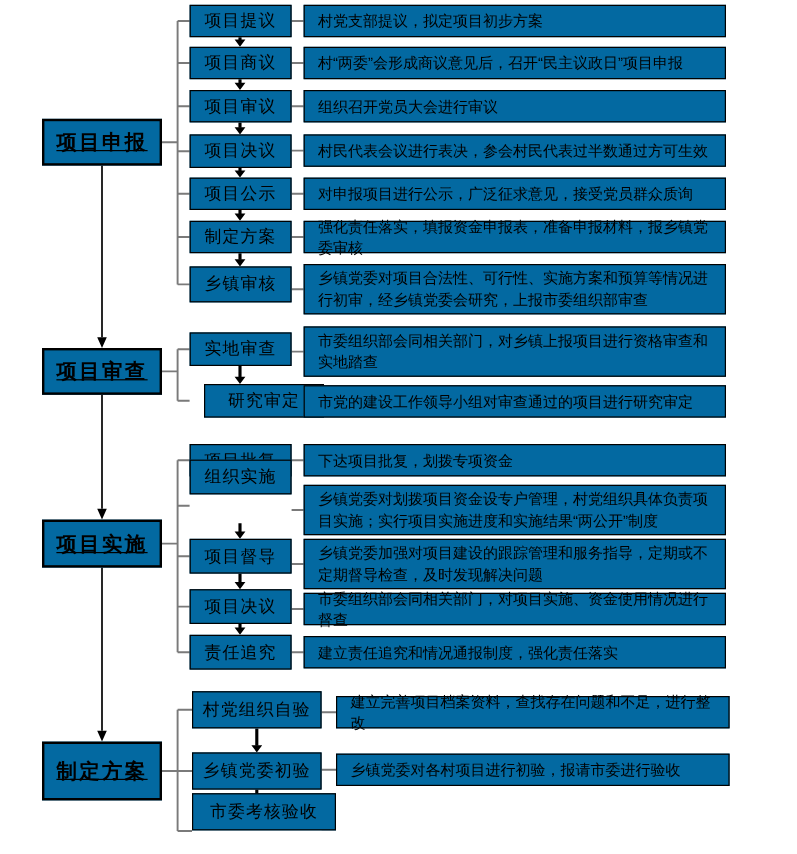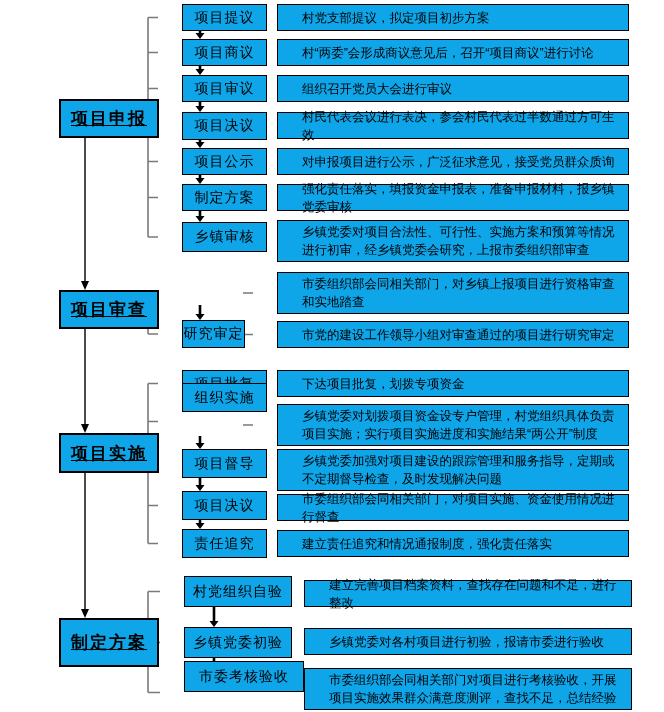--- a/index.html
+++ b/index.html
@@ -1,24 +1,24 @@
 <!DOCTYPE html>
 <html><head>
 <meta charset="utf-8">
 <style>
   html,body{margin:0;padding:0;background:#ffffff;}
   body{font-family:"Liberation Sans","DejaVu Sans",sans-serif;color:#000;}
   .stage{position:relative;width:664px;height:712px;background:#fff;overflow:hidden;}
   .wires{position:absolute;left:0;top:0;width:664px;height:712px;}
   .box{position:absolute;display:flex;align-items:center;justify-content:center;
-       background:#0ea5e9;box-sizing:border-box;text-align:center;margin-left:24px;}
+       background:#0369a1;box-sizing:border-box;text-align:center;}
   .phase{border:2px solid #000;font-size:17px;font-weight:bold;letter-spacing:2px;z-index:2;text-decoration:underline;}
   .step{border:1.5px solid #000;font-size:14px;letter-spacing:1px;z-index:2;}
   .desc{border:1.5px solid #000;font-size:12.5px;line-height:18px;justify-content:flex-start;
-        text-align:left;padding:2px 6px 2px 24px;z-index:2;}
+        text-align:left;padding:2px 6px 2px 11px;z-index:2;}
 </style>
 </head>
 <body>
 
 <div class="stage">
 
   <svg class="wires" viewBox="0 0 664 712">
     <g stroke="#7a7a7a" stroke-width="1.6" fill="none">
       <path d="M135 118.5 H148 M148 17.5 V237 M148 17.5 H158 M148 52.5 H158 M148 88.5 H158 M148 126 H158 M148 161.5 H158 M148 197.5 H158 M148 237 H158"></path>
       <path d="M135 309.5 H148 M148 291 V334 M148 291 H158 M148 334 H158"></path>
@@ -38,40 +38,41 @@
 
   <div class="box phase" style="left:35px;top:99px;width:100px;height:39px">项目申报</div>
   <div class="box phase" style="left:35px;top:290px;width:100px;height:39px">项目审查</div>
   <div class="box phase" style="left:35px;top:433px;width:100px;height:40px">项目实施</div>
   <div class="box phase" style="left:35px;top:618px;width:100px;height:49px">制定方案</div>
 
   <div class="box step" style="left:158px;top:4px;width:85px;height:27px">项目提议</div>
   <div class="box desc" style="left:253px;top:4px;width:352px;height:27px">村党支部提议，拟定项目初步方案</div>
 
   <div class="box step" style="left:158px;top:39px;width:85px;height:27px">项目商议</div>
-  <div class="box desc" style="left:253px;top:39px;width:352px;height:27px">村“两委”会形成商议意见后，召开“项目商议”进行讨论</div>
+  <div class="box desc" style="left:253px;top:39px;width:352px;height:27px">村“两委”会形成商议意见后，召开“民主议政日”项目申报</div>
 
   <div class="box step" style="left:158px;top:75px;width:85px;height:27px">项目审议</div>
   <div class="box desc" style="left:253px;top:75px;width:352px;height:27px">组织召开党员大会进行审议</div>
 
   <div class="box step" style="left:158px;top:112px;width:85px;height:28px">项目决议</div>
   <div class="box desc" style="left:253px;top:112px;width:352px;height:27px">村民代表会议进行表决，参会村民代表过半数通过方可生效</div>
 
   <div class="box step" style="left:158px;top:148px;width:85px;height:27px">项目公示</div>
   <div class="box desc" style="left:253px;top:148px;width:352px;height:27px">对申报项目进行公示，广泛征求意见，接受党员群众质询</div>
 
   <div class="box step" style="left:158px;top:184px;width:85px;height:27px">制定方案</div>
   <div class="box desc" style="left:253px;top:184px;width:352px;height:27px">强化责任落实，填报资金申报表，准备申报材料，报乡镇党委审核</div>
 
   <div class="box step" style="left:158px;top:222px;width:85px;height:30px">乡镇审核</div>
   <div class="box desc" style="left:253px;top:220px;width:352px;height:42px">乡镇党委对项目合法性、可行性、实施方案和预算等情况进行初审，经乡镇党委会研究，上报市委组织部审查</div>
 
+  <div class="box step" style="left:158px;top:277px;width:85px;height:28px">实地审查</div>
   <div class="box desc" style="left:253px;top:272px;width:352px;height:42px">市委组织部会同相关部门，对乡镇上报项目进行资格审查和实地踏查</div>
 
-  <div class="box step" style="left:158px;top:320px;width:63px;height:28px">研究审定</div>
+  <div class="box step" style="left:170px;top:320px;width:100px;height:28px">研究审定</div>
   <div class="box desc" style="left:253px;top:321px;width:352px;height:27px">市党的建设工作领导小组对审查通过的项目进行研究审定</div>
 
   <div class="box step" style="left:158px;top:370px;width:85px;height:27px">项目批复</div>
   <div class="box desc" style="left:253px;top:370px;width:352px;height:27px">下达项目批复，划拨专项资金</div>
 
   <div class="box step" style="left:158px;top:383px;width:85px;height:29px">组织实施</div>
   <div class="box desc" style="left:253px;top:404px;width:352px;height:42px">乡镇党委对划拨项目资金设专户管理，村党组织具体负责项目实施；实行项目实施进度和实施结果“两公开”制度</div>
 
   <div class="box step" style="left:158px;top:449px;width:85px;height:29px">项目督导</div>
   <div class="box desc" style="left:253px;top:449px;width:352px;height:42px">乡镇党委加强对项目建设的跟踪管理和服务指导，定期或不定期督导检查，及时发现解决问题</div>
@@ -82,15 +83,14 @@
   <div class="box step" style="left:158px;top:529px;width:85px;height:29px">责任追究</div>
   <div class="box desc" style="left:253px;top:530px;width:352px;height:27px">建立责任追究和情况通报制度，强化责任落实</div>
 
   <div class="box step" style="left:160px;top:576px;width:108px;height:31px">村党组织自验</div>
   <div class="box desc" style="left:280px;top:580px;width:328px;height:27px">建立完善项目档案资料，查找存在问题和不足，进行整改</div>
 
   <div class="box step" style="left:160px;top:627px;width:108px;height:31px">乡镇党委初验</div>
   <div class="box desc" style="left:280px;top:628px;width:328px;height:27px">乡镇党委对各村项目进行初验，报请市委进行验收</div>
 
   <div class="box step" style="left:160px;top:661px;width:120px;height:31px">市委考核验收</div>
-  <div class="box desc" style="left:280px;top:668px;width:328px;height:42px">市委组织部会同相关部门对项目进行考核验收，开展项目实施效果群众满意度测评，查找不足，总结经验</div>
 
 </div>
 
 </body></html>

